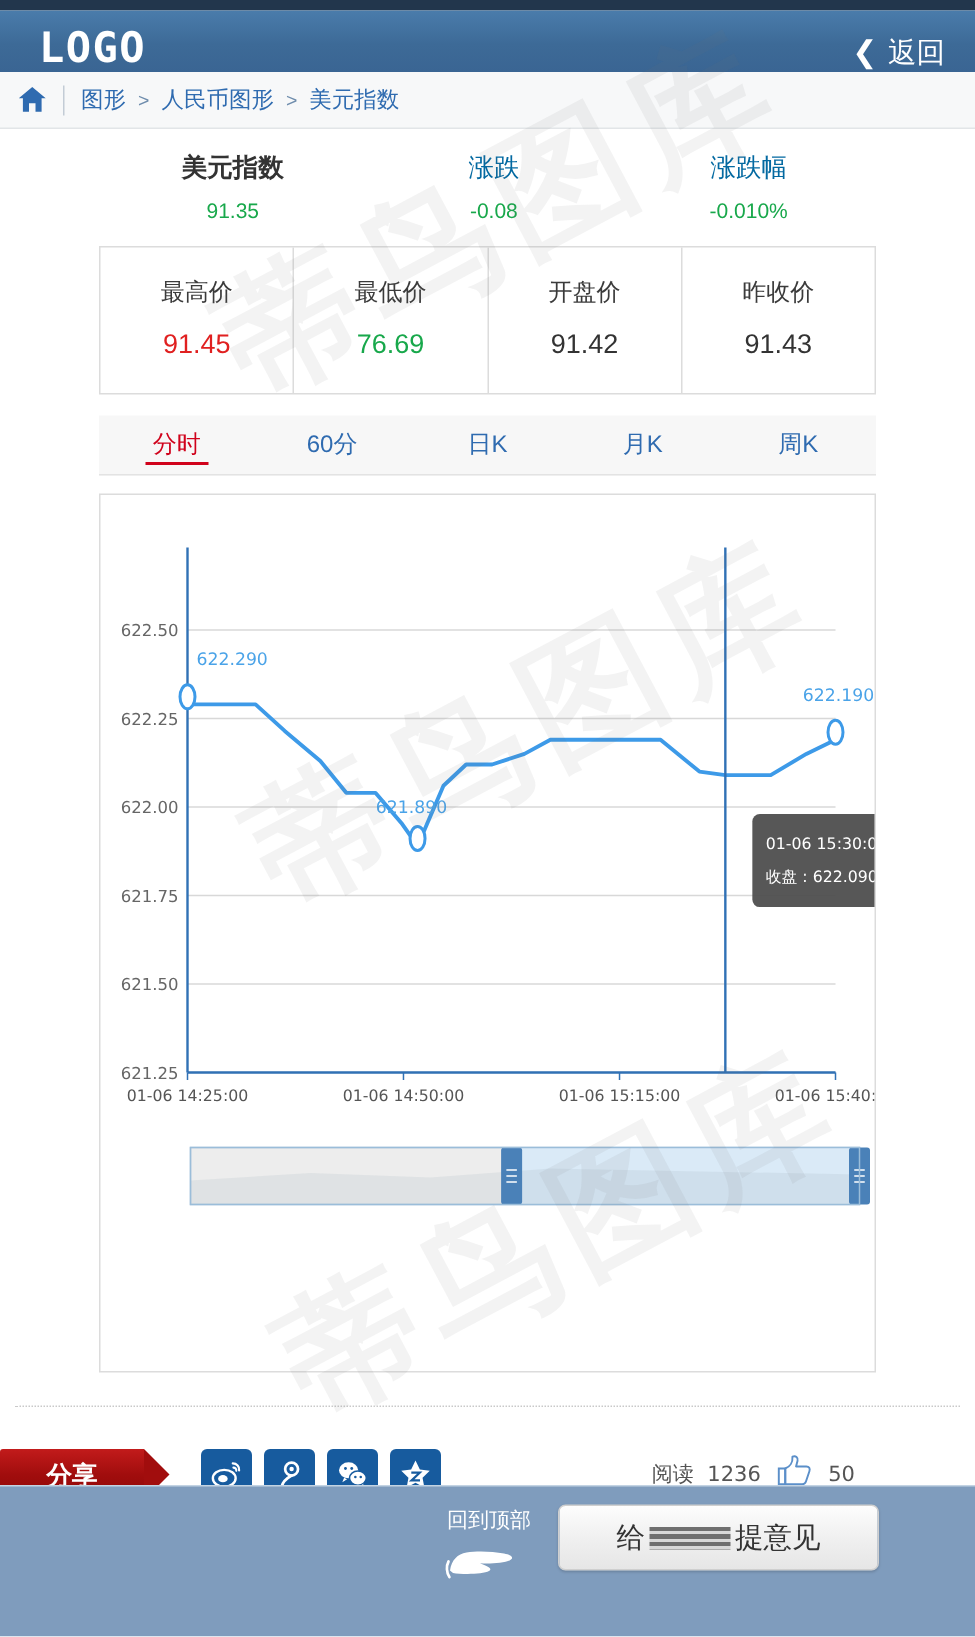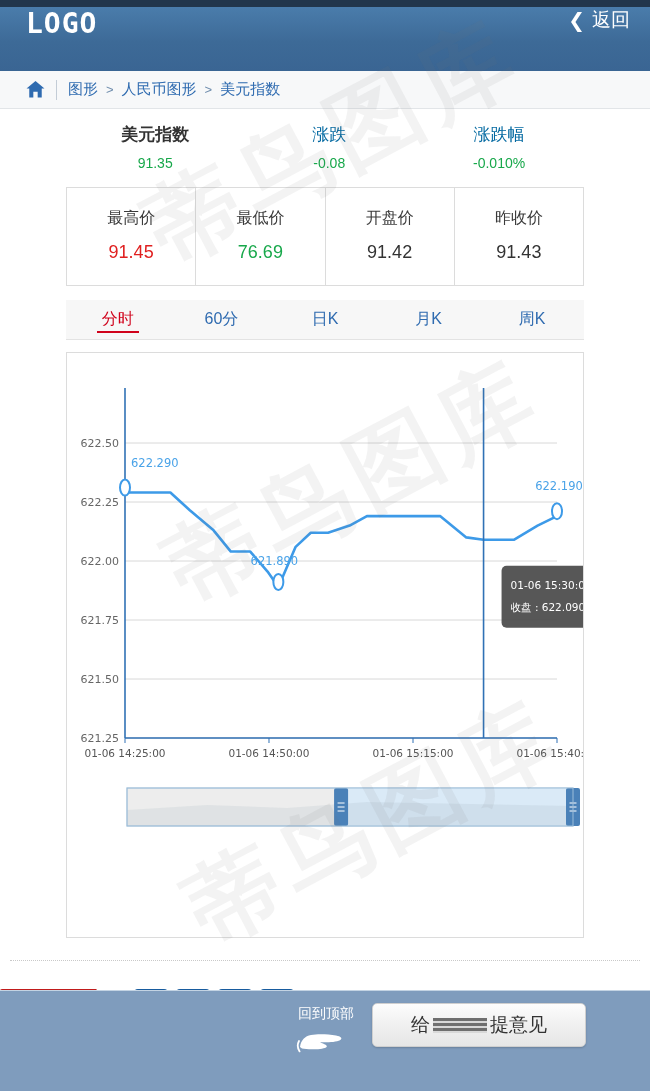--- a/index.html
+++ b/index.html
@@ -22,38 +22,38 @@
     font-size: 92px; font-weight: 700;
     color: rgba(120,120,120,0.085);
     transform: rotate(-28deg);
     white-space: nowrap;
     letter-spacing: 10px;
   }
 
   
   .top-strip { height: 7px; background:#22364c; }
   .header {
-    height: 64px;
+    height: 41px;
     background: linear-gradient(to bottom,#4a7cab 0%, #3d6a97 55%, #3a6593 100%);
-    display:flex; align-items:flex-start; justify-content:space-between;
+    display:flex; align-items:flex-end; justify-content:space-between;
     padding: 0 20px 0 26px;
     position:relative; z-index:2;
   }
   .logo {
     color:#fff; font-size:28px; font-weight:700;
     font-family:"DejaVu Sans Mono","Liberation Mono",monospace;
     letter-spacing:1px;
   }
   .back-btn { display:flex; align-items:center; gap:7px; color:#fff; font-size:19px; }
   .back-chev { font-size:20px; font-weight:700; line-height:1; }
 
   
   .crumbbar {
     height:38px; background:#f7f8f9; border-bottom:1px solid #e2e5e8;
-    display:flex; align-items:center; padding-left:26px; gap:11px;
+    display:flex; align-items:center; padding-left:12px; gap:11px;
     position:relative; z-index:2;
   }
   .home-ico { width:19px; height:17px; display:block; }
   .crumb-div { width:1px; height:20px; background:#c3ccd6; }
   .crumbs { display:flex; align-items:center; gap:8px; font-size:15px; color:#2f6bb0; }
   .crumb-sep { color:#6f8dad; font-size:13px; }
 
   
   .content { padding: 0 0 0 0; position:relative; z-index:2; }
   .quote-head {

